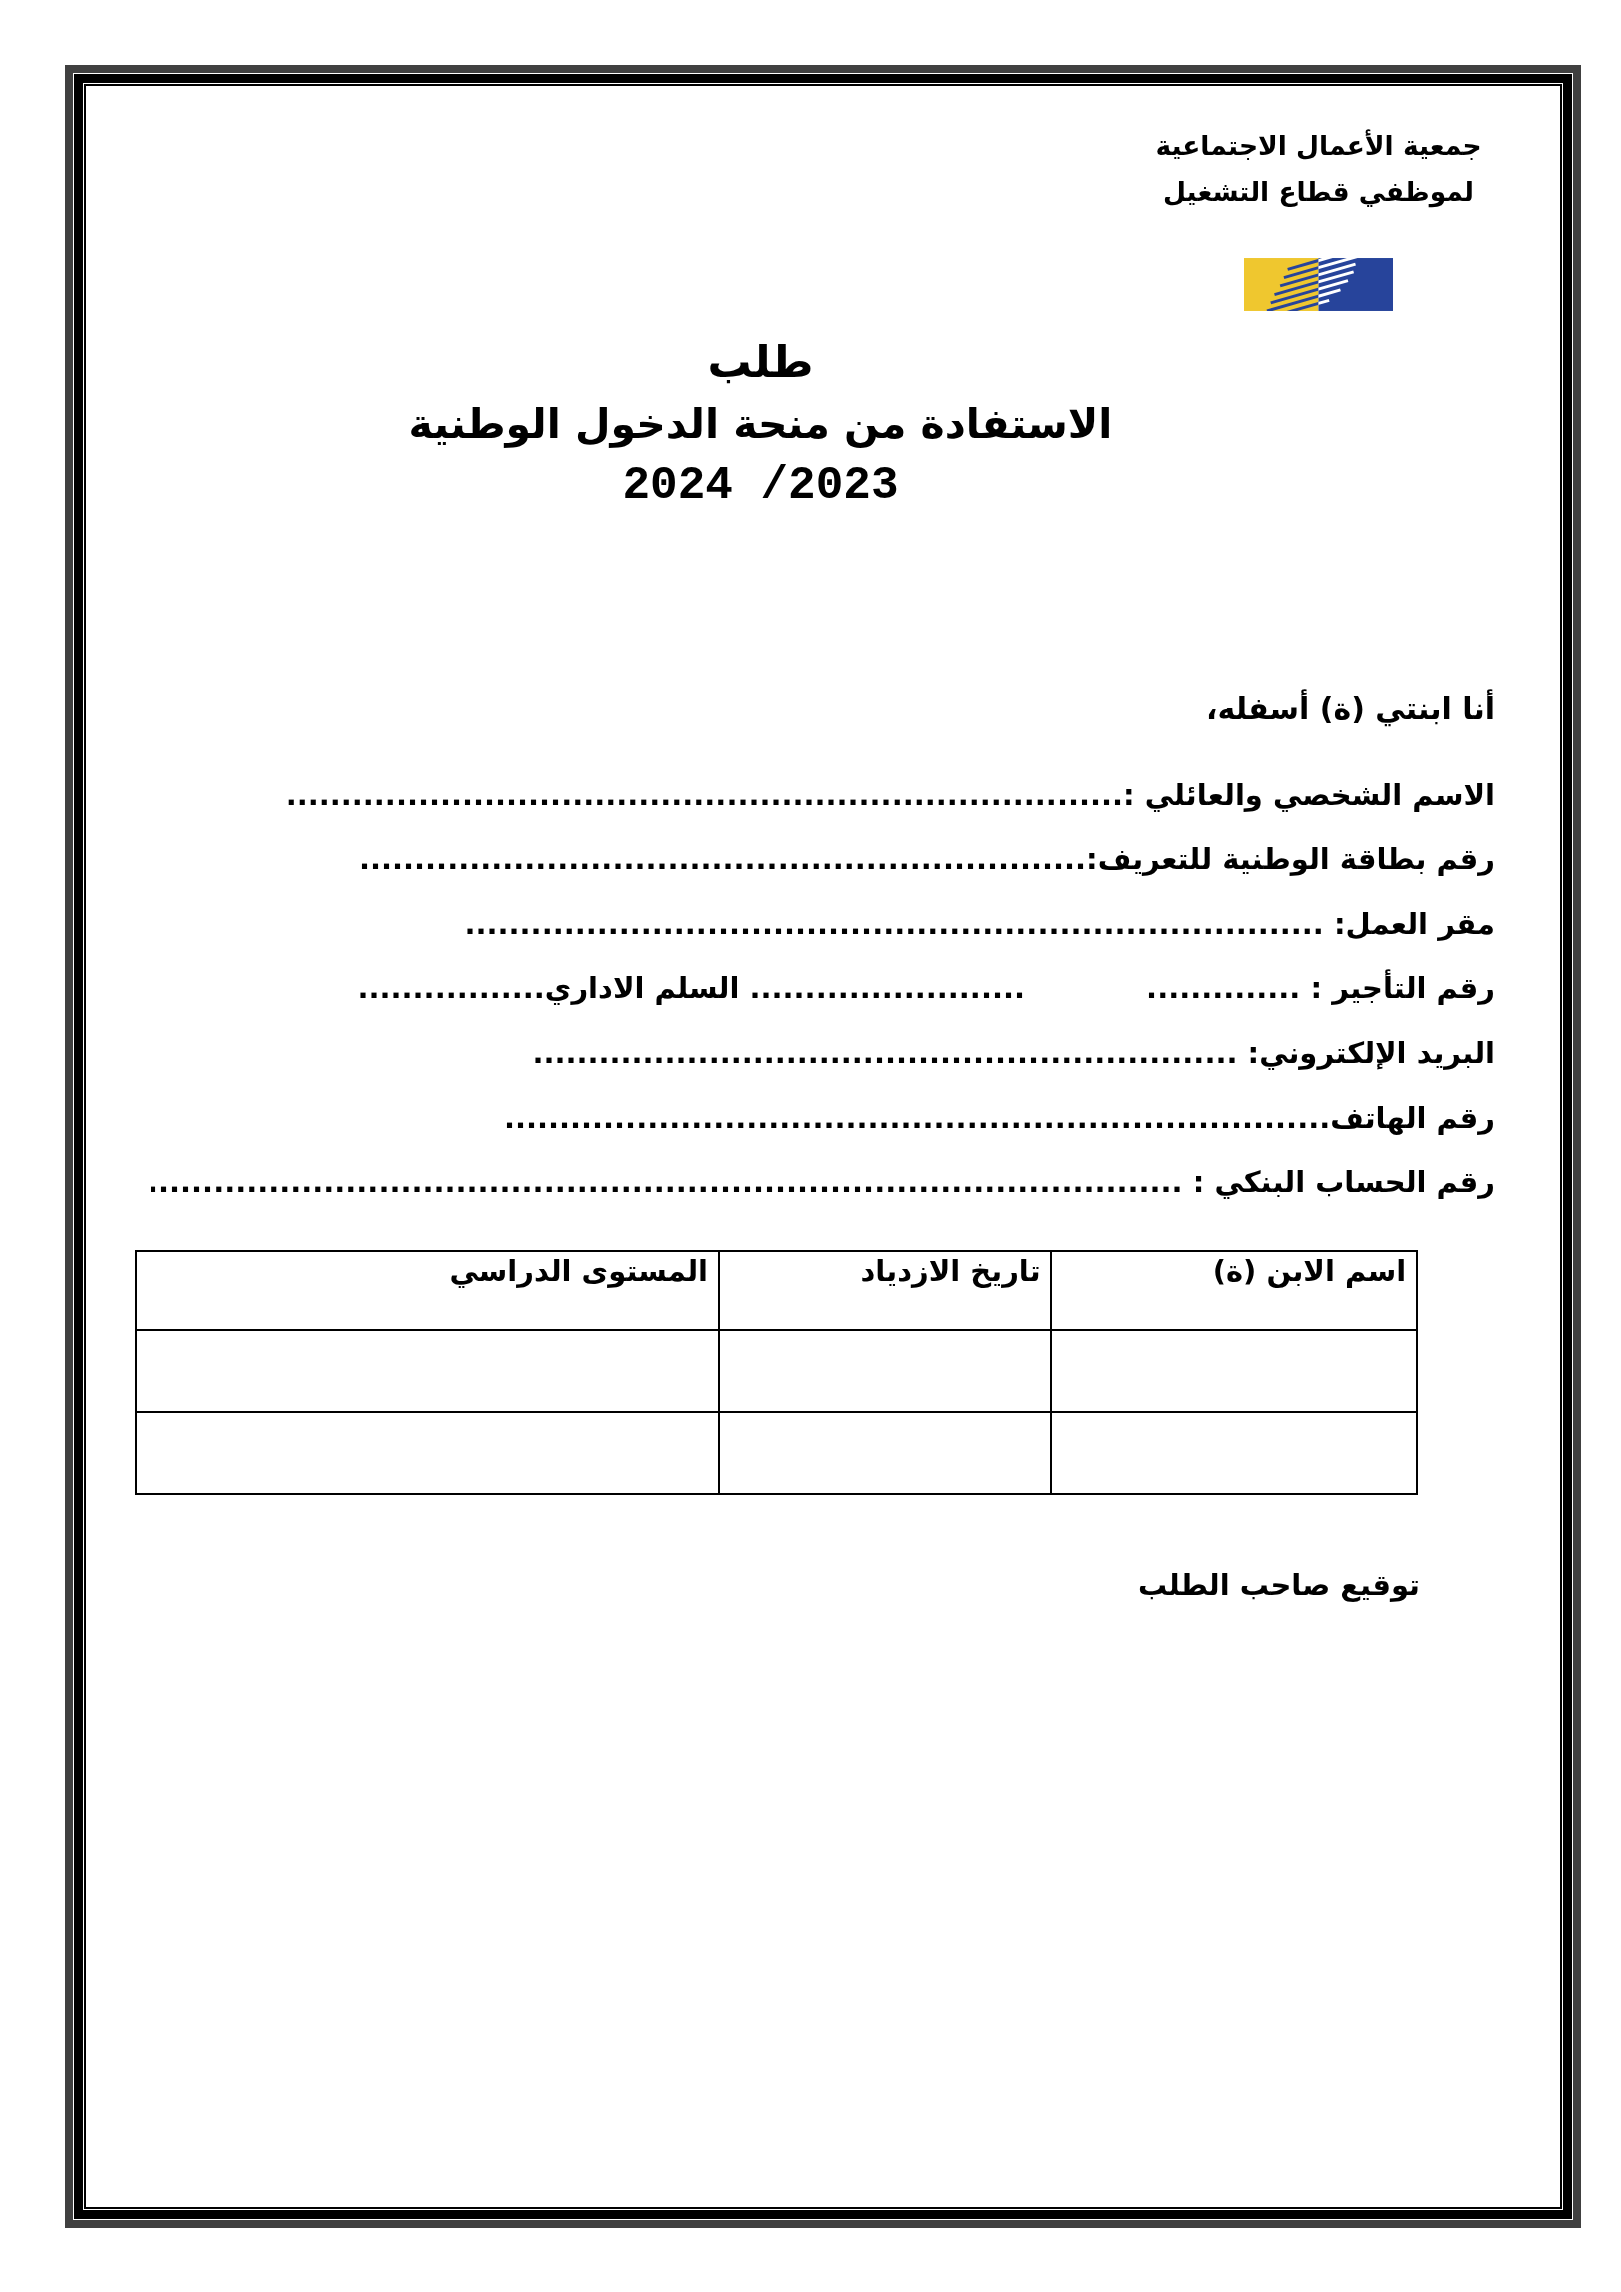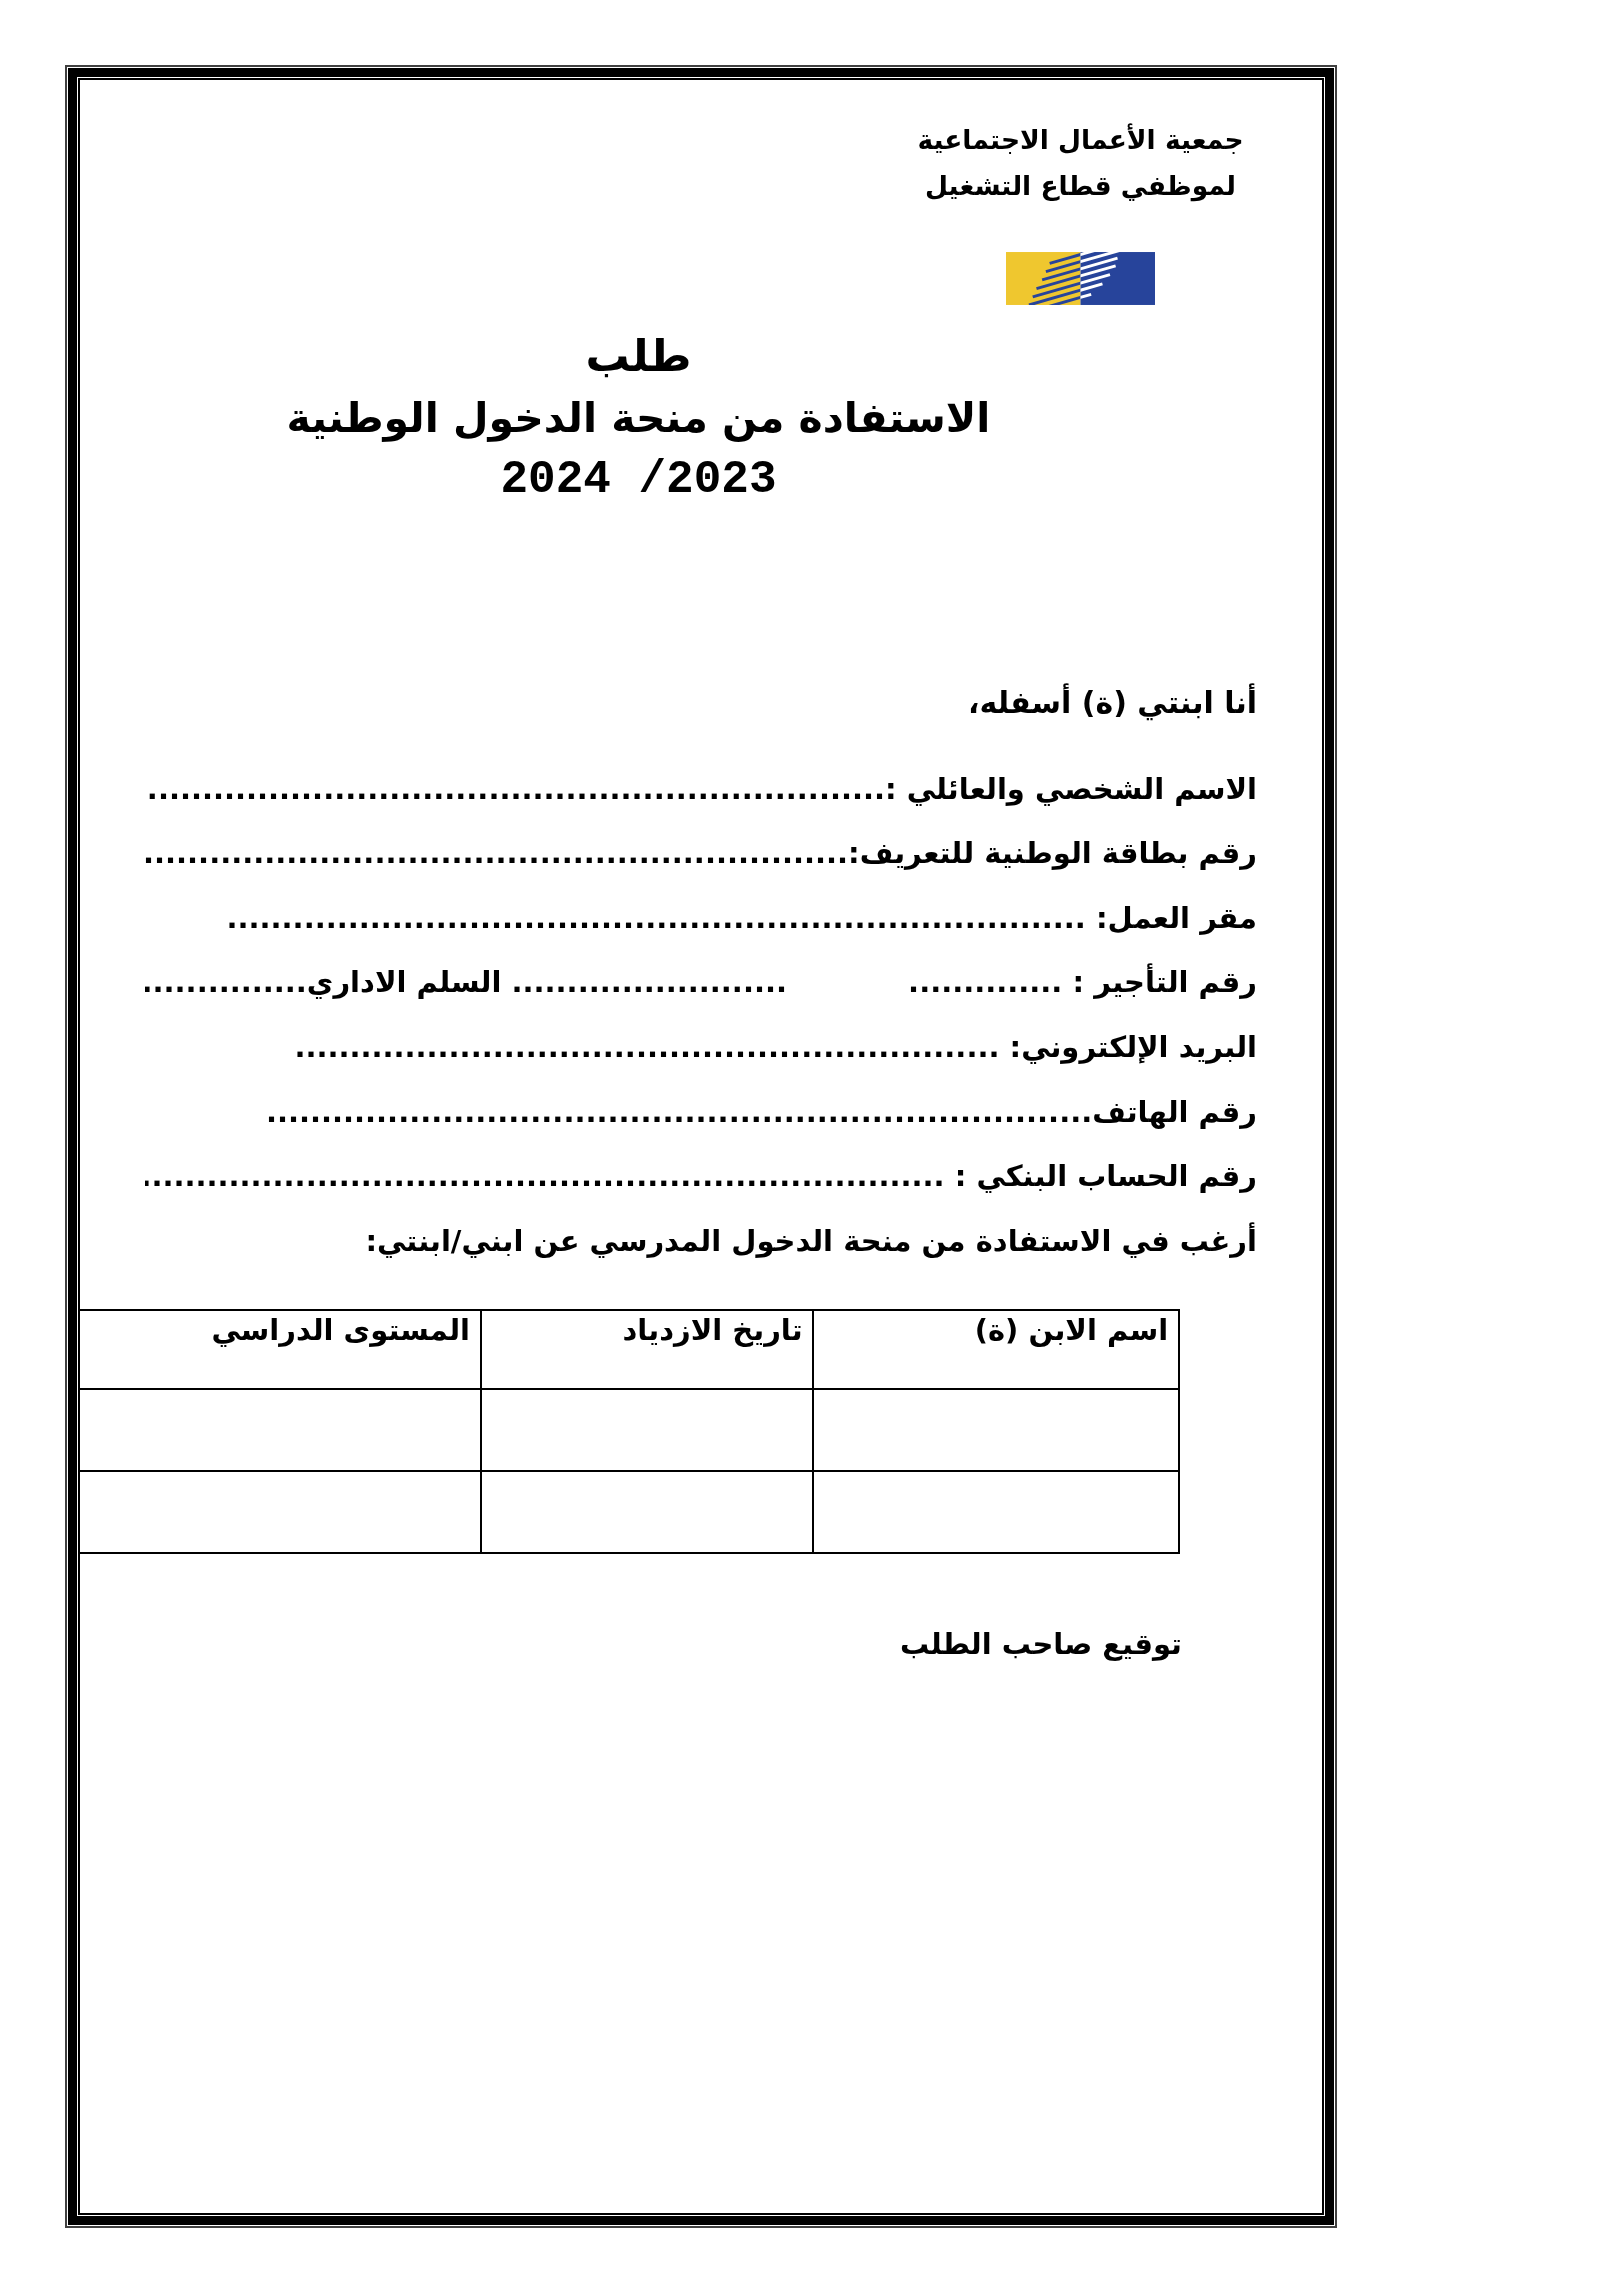--- a/index.html
+++ b/index.html
@@ -11,22 +11,22 @@
     width: 1621px;
     height: 2293px;
     position: relative;
     font-family: "DejaVu Sans", sans-serif;
     color: #000;
   }
   
   .frame-outer {
     position: absolute;
     left: 65px; top: 65px;
-    width: 1272px; height: 2163px;
-    border: 2px solid #404040;
+    width: 1516px; height: 2163px;
+    border: 8px solid #404040;
     box-sizing: border-box;
   }
   .frame-mid {
     position: absolute;
     inset: 1px;
     border: 9.8px solid #000;
   }
   .frame-inner {
     position: absolute;
     inset: 1px;
@@ -168,21 +168,20 @@
         <div class="intro">أنا ابنتي (ة) أسفله،</div>
 
         <div class="fields">
           <div class="field">الاسم الشخصي والعائلي :............................................................................</div>
           <div class="field">رقم بطاقة الوطنية للتعريف:..................................................................</div>
           <div class="field">مقر العمل: ..............................................................................</div>
           <div class="field">رقم التأجير : ..............            ......................... السلم الاداري.................</div>
           <div class="field">البريد الإلكتروني: ................................................................</div>
           <div class="field">رقم الهاتف...........................................................................</div>
           <div class="field">رقم الحساب البنكي : ....................................................................................................</div>
-          <div class="field">أرغب في الاستفادة من منحة الدخول المدرسي عن ابني/ابنتي:</div>
         </div>
 
         <table class="children-table">
           <thead>
             <tr>
               <th class="col-name">اسم الابن (ة)</th>
               <th class="col-birth">تاريخ الازدياد</th>
               <th class="col-level">المستوى الدراسي</th>
             </tr>
           </thead>

